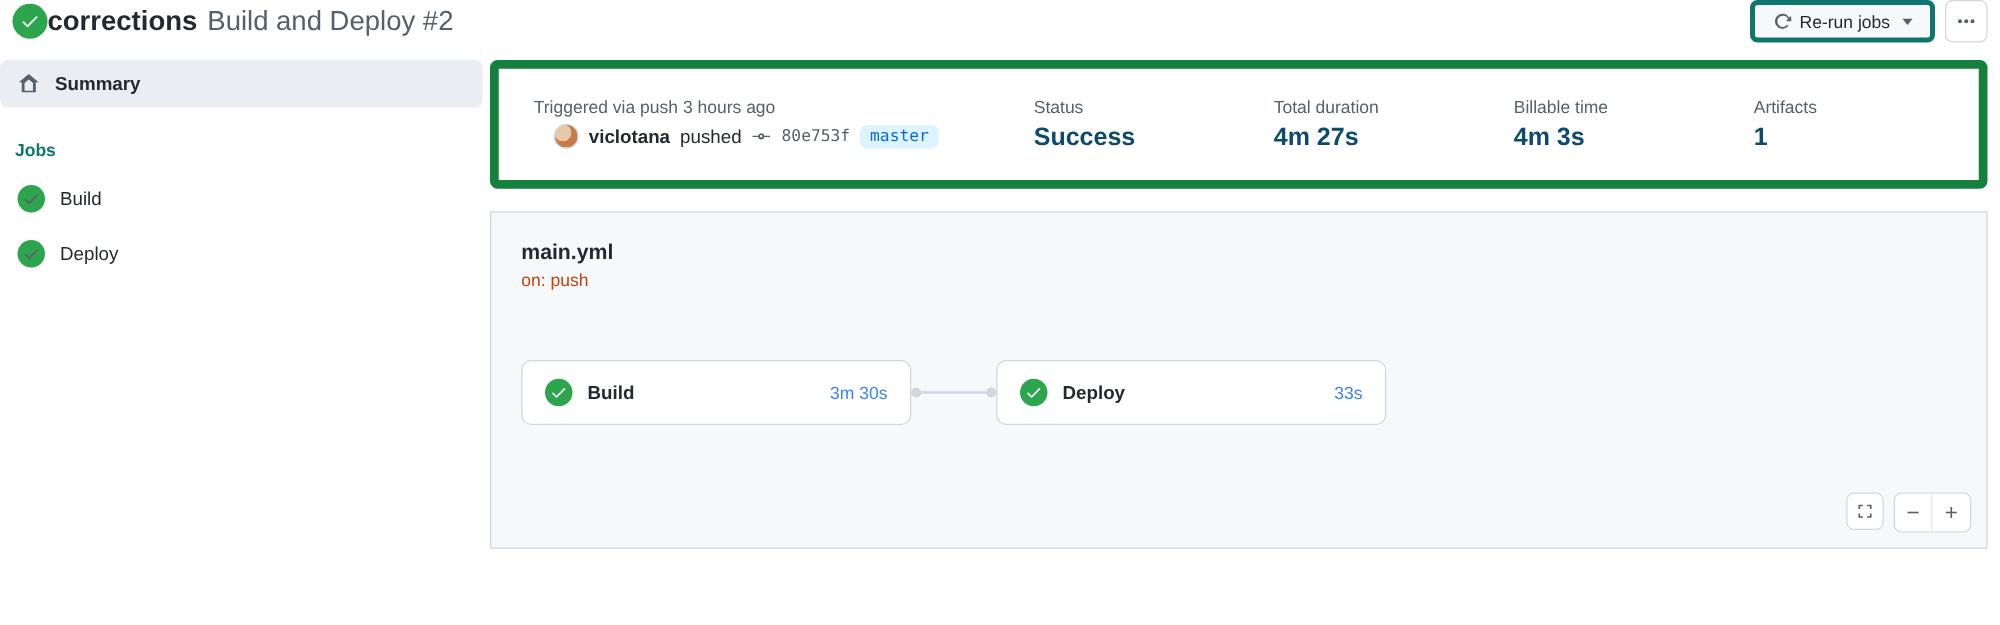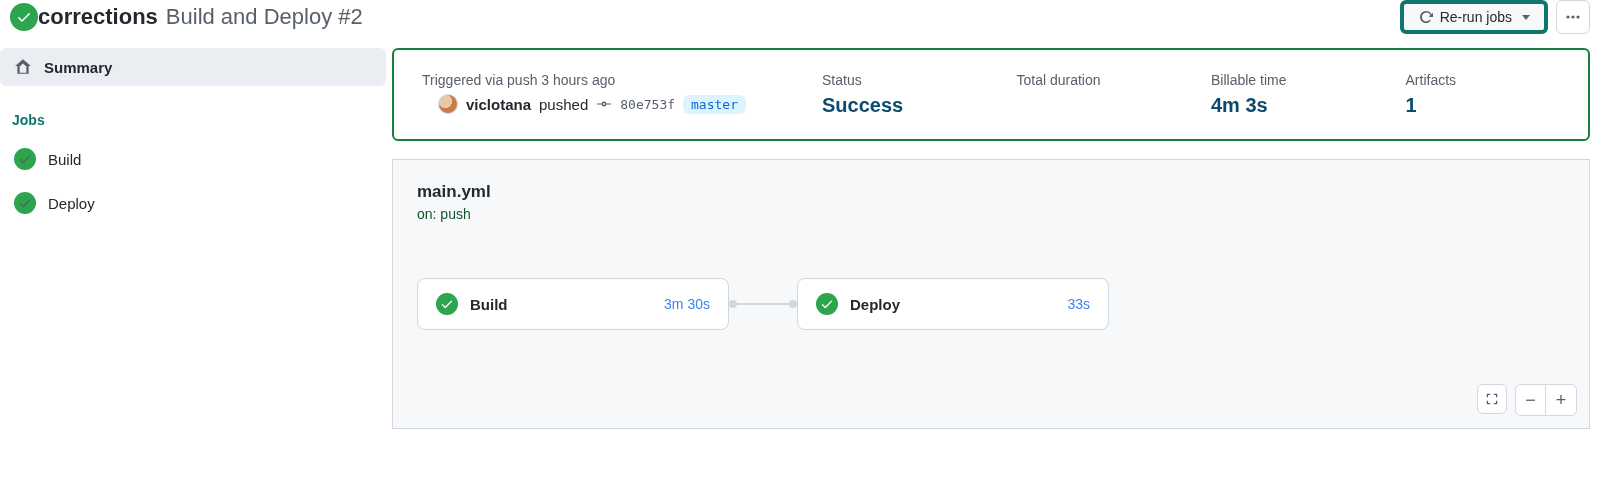--- a/index.html
+++ b/index.html
@@ -96,21 +96,21 @@
     font-weight: 600;
     color: #0f766e;
     padding: 18px 12px 8px 12px;
   }
 
   .main {
     flex: 1;
     padding-right: 10px;
   }
   .summary-box {
-    border: 2px solid #15803d;
+    border: 7px solid #15803d;
     border-radius: 6px;
     padding: 22px 28px 22px 28px;
     display: flex;
     gap: 40px;
   }
   .trigger-col { flex: 1.4; min-width: 360px;}
   .stat-col { flex: 1; }
   .summary-label {
     font-size: 14px;
     color: #57606a;
@@ -152,21 +152,21 @@
   .graph-box {
     margin-top: 18px;
     border: 1px solid #d0d7de;
     border-radius: 0;
     background: #f6f8fa;
     padding: 22px 24px 60px 24px;
     position: relative;
     min-height: 270px;
   }
   .wf-file { font-size: 17px; font-weight: 600; }
-  .wf-on { font-size: 14px; color:#14532d; margin-top:4px; }
+  .wf-on { font-size: 14px; color:#c2410c; margin-top:4px; }
 
   .nodes {
     display: flex;
     align-items: center;
     margin-top: 56px;
     gap: 0;
   }
   .node {
     width: 312px;
     background: #fff;
@@ -286,20 +286,21 @@
           <span class="sha">80e753f</span>
           <span class="branch-tag">master</span>
         </div>
       </div>
       <div class="stat-col">
         <div class="summary-label">Status</div>
         <div class="summary-value">Success</div>
       </div>
       <div class="stat-col">
         <div class="summary-label">Total duration</div>
+        <div class="summary-value">4m 27s</div>
       </div>
       <div class="stat-col">
         <div class="summary-label">Billable time</div>
         <div class="summary-value">4m 3s</div>
       </div>
       <div class="stat-col">
         <div class="summary-label">Artifacts</div>
         <div class="summary-value">1</div>
       </div>
     </div>

